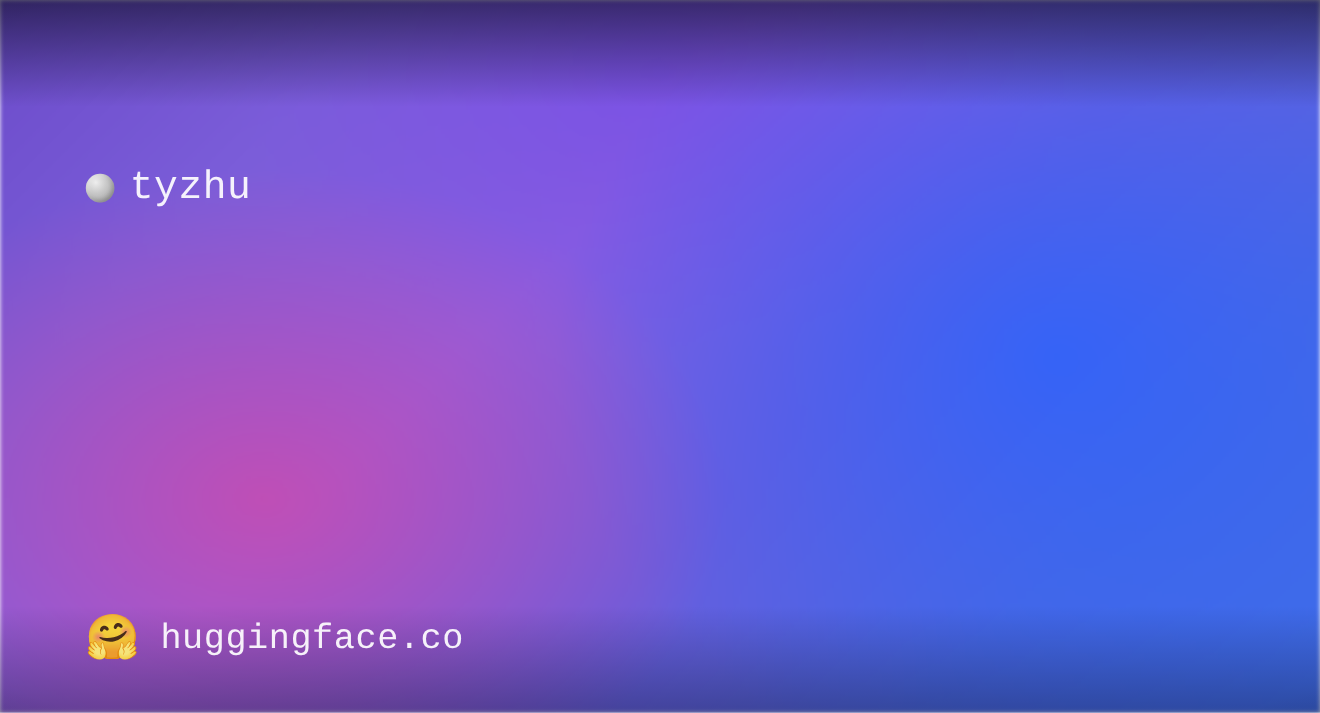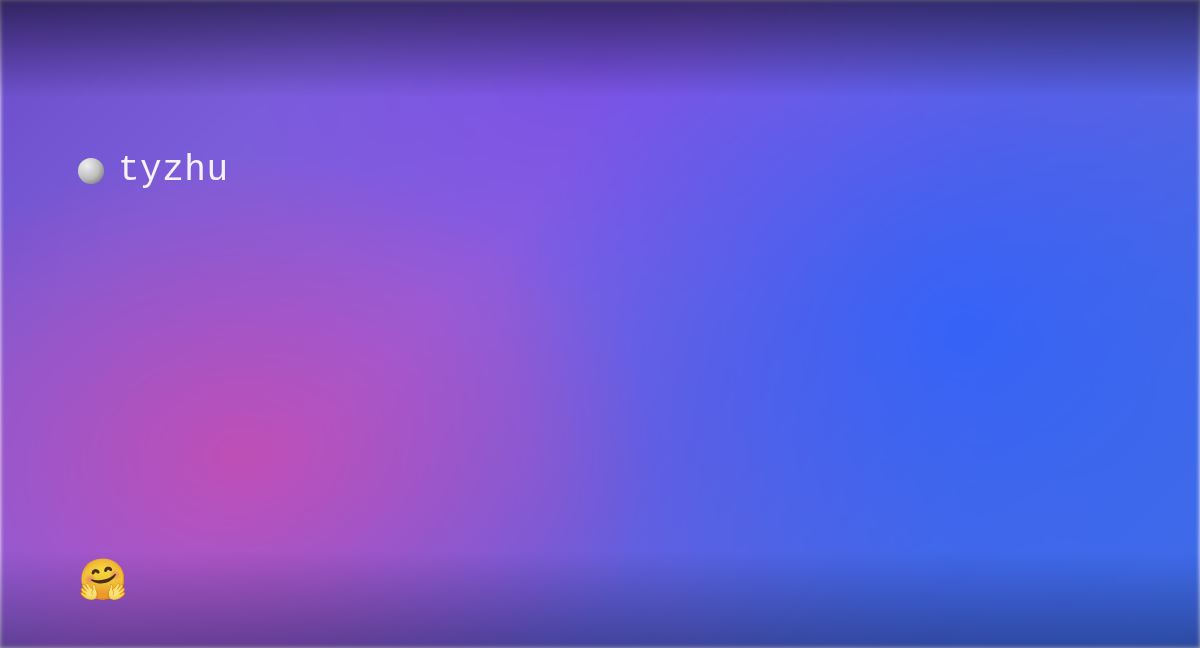--- a/index.html
+++ b/index.html
@@ -95,15 +95,16 @@
 <div class="content">
 
   <div class="owner-line">
     <div class="dot"></div>
     <span class="owner-name">tyzhu</span>
   </div>
 
 
   <div class="footer">
     <span class="hf-emoji">🤗</span>
+    <span class="footer-text">huggingface.co</span>
   </div>
 
 </div>
 
 </body></html>

